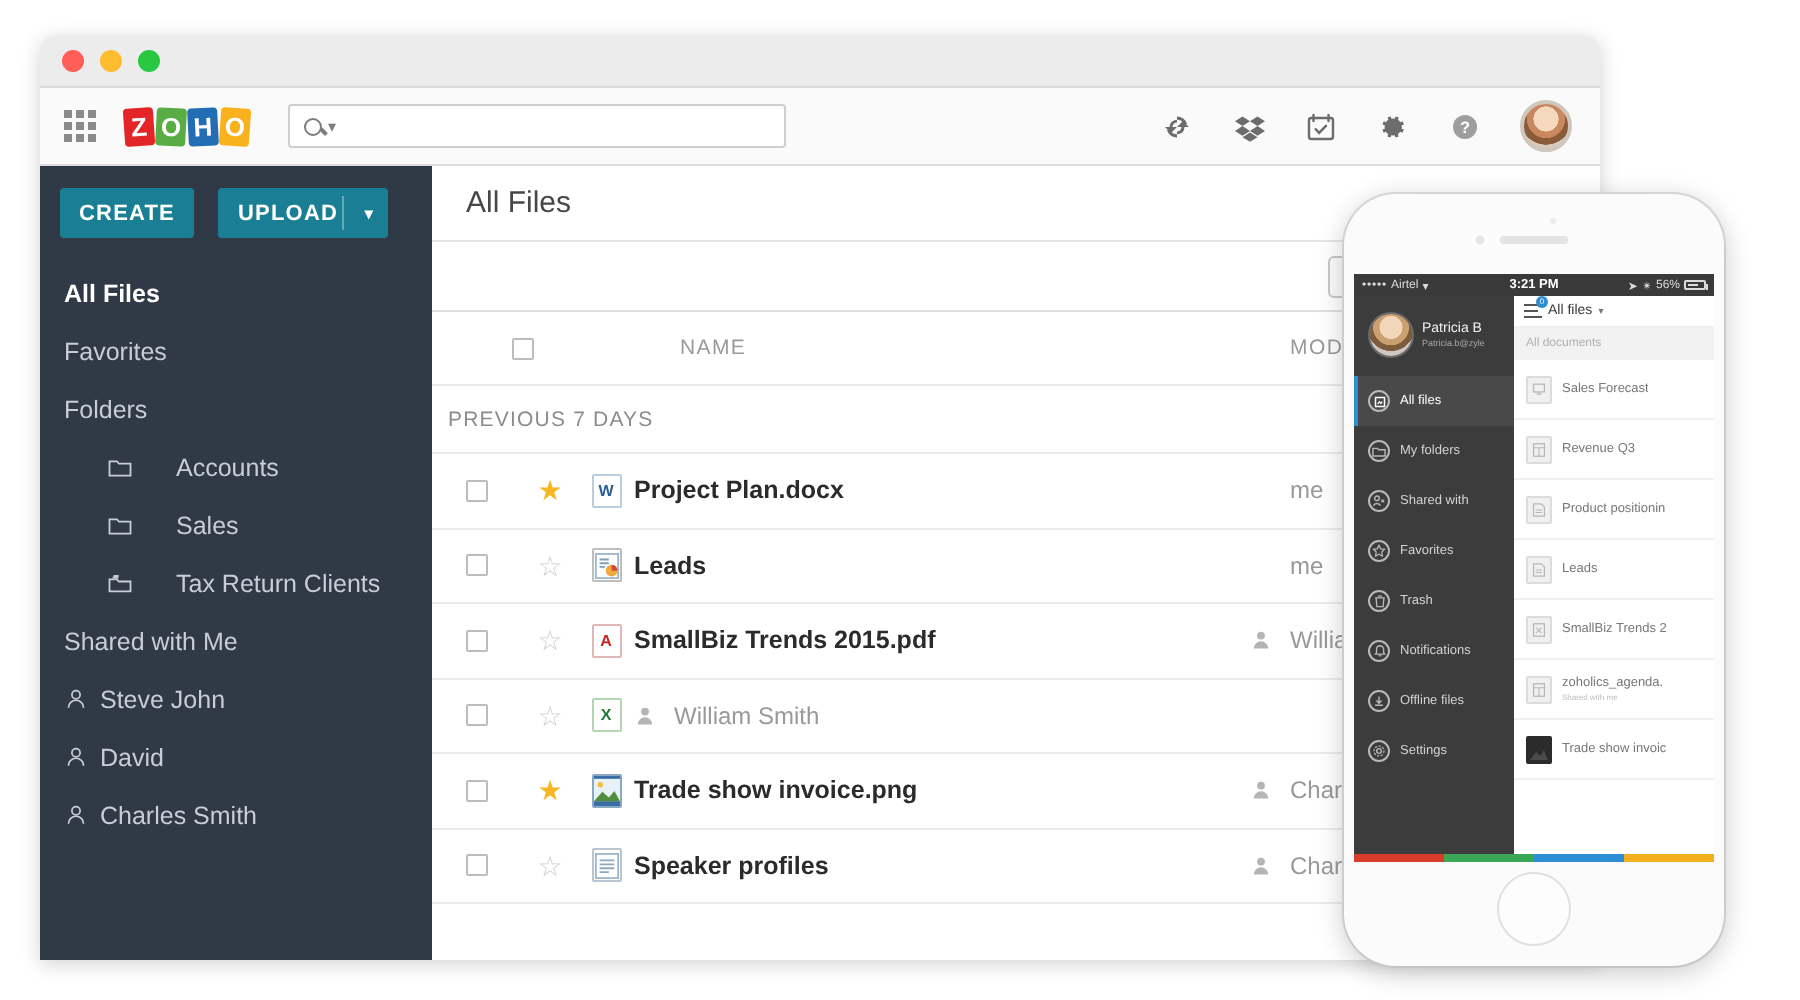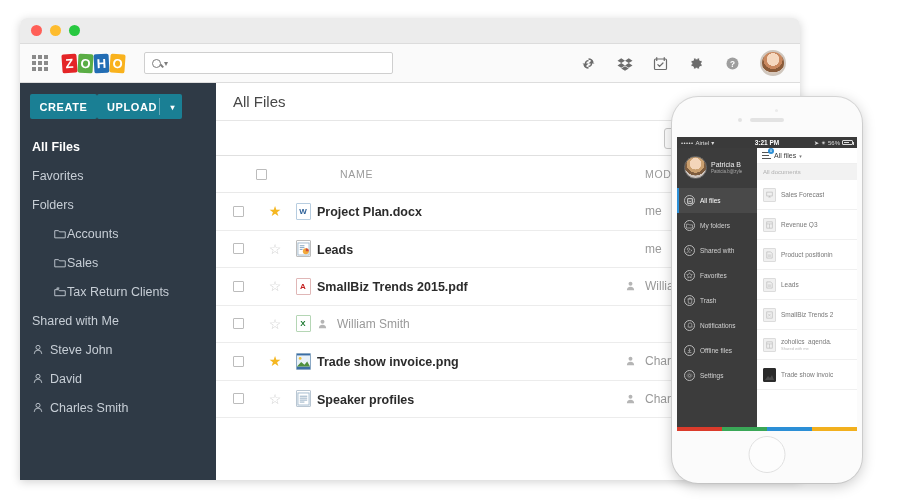--- a/index.html
+++ b/index.html
@@ -62,33 +62,33 @@
     width: 26px; height: 26px; border-radius: 50%;
     background: radial-gradient(circle at 50% 34%, #f6d8bf 0 34%, #c9885f 35% 52%, #8a5b39 53% 70%, #d8c9bd 71% 100%);
     border: 2px solid #cfc6bd;
   }
 
   
   .appbody { display: flex; height: 397px; }
 
   
   .sidebar { width: 196px; background: #2f3a46; color: #cfd5db; flex: none; padding-top: 11px; }
-  .sb-btns { display: flex; padding: 0 2px 13px 10px; gap: 0; }
+  .sb-btns { display: flex; padding: 0 2px 13px 10px; gap: 12px; }
   .btn-create, .btn-upload {
     background: #1a7f94; color: #fff; font-size: 11px; font-weight: bold;
     letter-spacing: .6px; height: 25px; display: flex; align-items: center;
     justify-content: center; border-radius: 2px;
   }
   .btn-create { width: 67px; }
   .btn-upload { width: 85px; justify-content: flex-start; padding-left: 10px; position: relative; }
   .btn-upload .sep { position:absolute; right: 22px; top: 4px; bottom: 4px; width: 1px; background: rgba(255,255,255,.33); }
   .btn-upload .dn { position:absolute; right: 7px; top: 50%; transform: translateY(-50%); font-size: 8px; }
   .sb-item { font-size: 12.5px; padding: 7.5px 0 7.5px 12px; color: #c7ced6; white-space: nowrap; }
   .sb-item.active { color: #ffffff; font-weight: bold; }
-  .sb-item.sub { padding-left: 34px; font-size: 12.5px; color: #c7ced6; display: flex; align-items: center; gap: 1px; }
+  .sb-item.sub { padding-left: 34px; font-size: 12.5px; color: #c7ced6; display: flex; align-items: center; gap: 22px; }
   .sb-item.person { display: flex; align-items: center; gap: 6px; }
   .sb-item .tw { position: absolute; margin-left: -12px; font-size: 7px; }
   .sb-item.sub.hastw { position: relative; }
   .ico-s { width: 12px; height: 11px; flex: none; color: #c7ced6; }
 
   
   .main { flex: 1; background: #ffffff; min-width: 0; }
   .main-title { height: 38px; display: flex; align-items: center; padding-left: 17px; font-size: 15px; color: #474747; border-bottom: 1px solid #e6e6e6; }
   .main-toolbar { height: 35px; border-bottom: 1px solid #e0e0e0; display: flex; align-items: center; justify-content: flex-end; padding-right: 12px; gap: 9px; }
   .tb-btn {
@@ -326,20 +326,21 @@
             </div>
           <div class="c-star"></div>
           <div class="c-ficon"></div>
           <div class="c-name">NAME</div>
           <div class="c-mod">
             <span style="width:11px"></span>
             <span>MODIFIED BY</span>
           </div>
         </div>
 
+        <div class="grp">PREVIOUS 7 DAYS</div>
 
         <div class="row">
           <div class="c-check">
               <span class="cb"></span>
             </div>
           <div class="c-star">
               <span class="star on">★</span>
             </div>
           <div class="c-ficon">
             <span class="fi fi-w">W</span>

